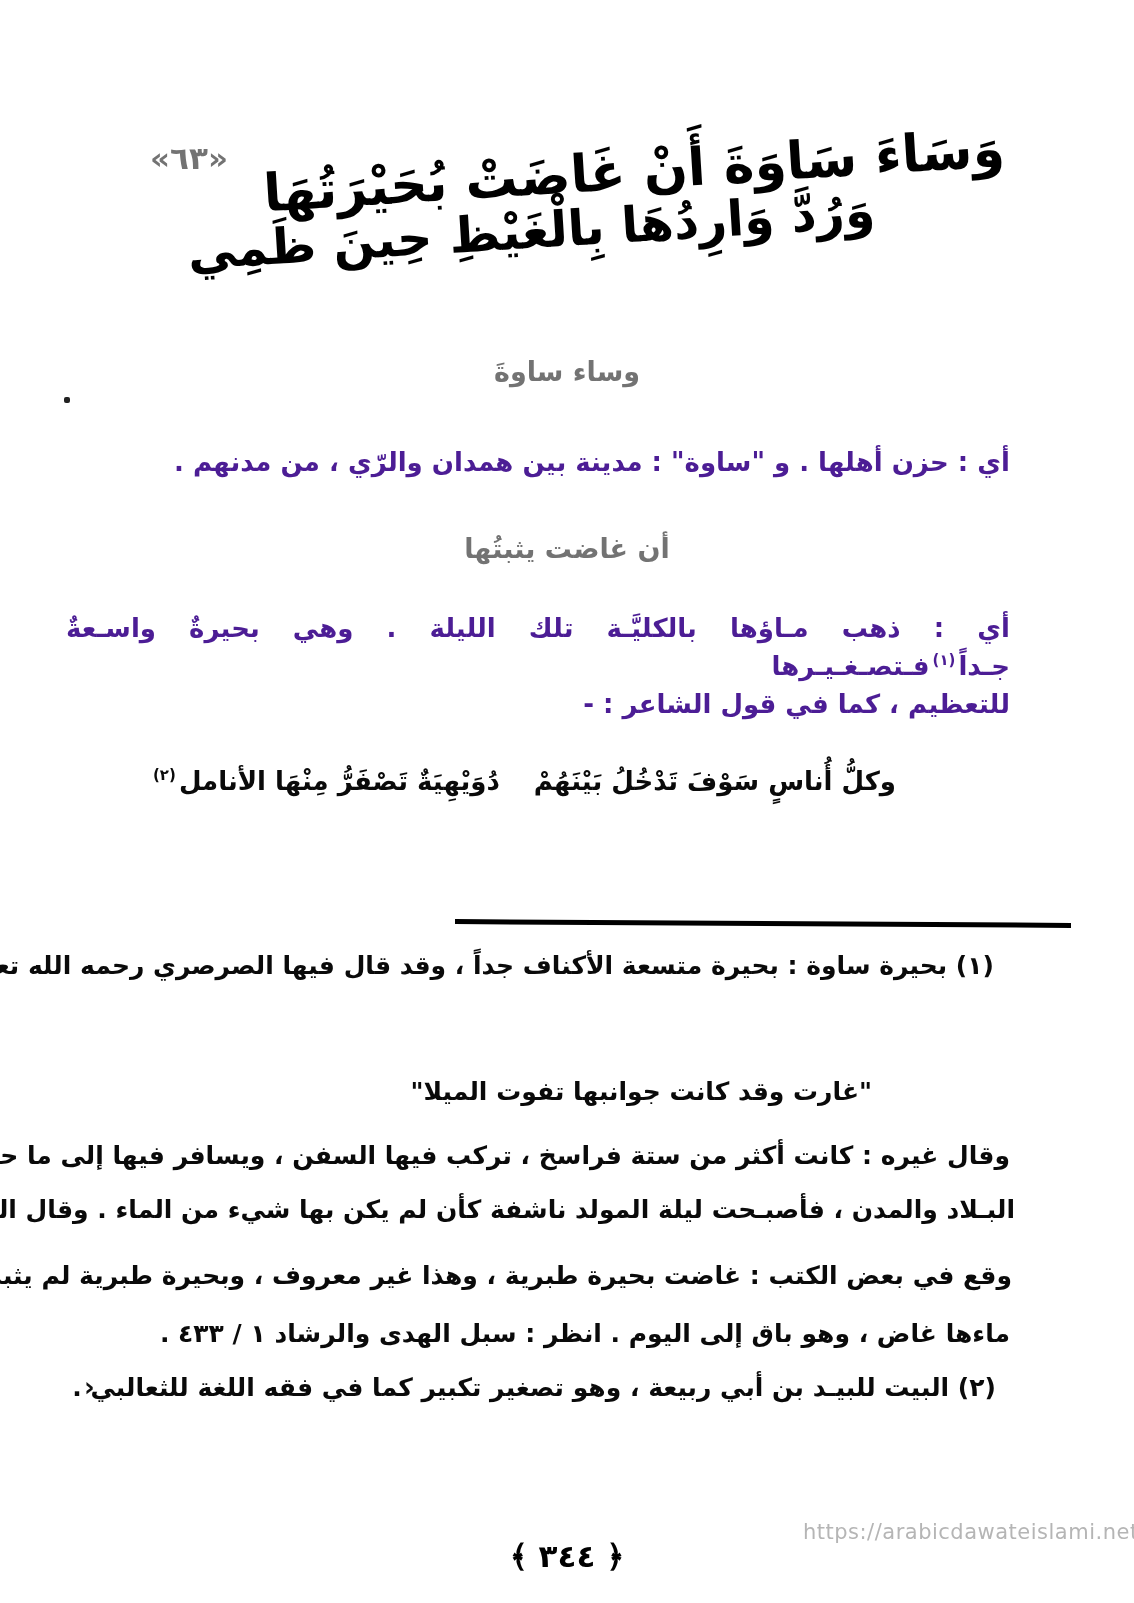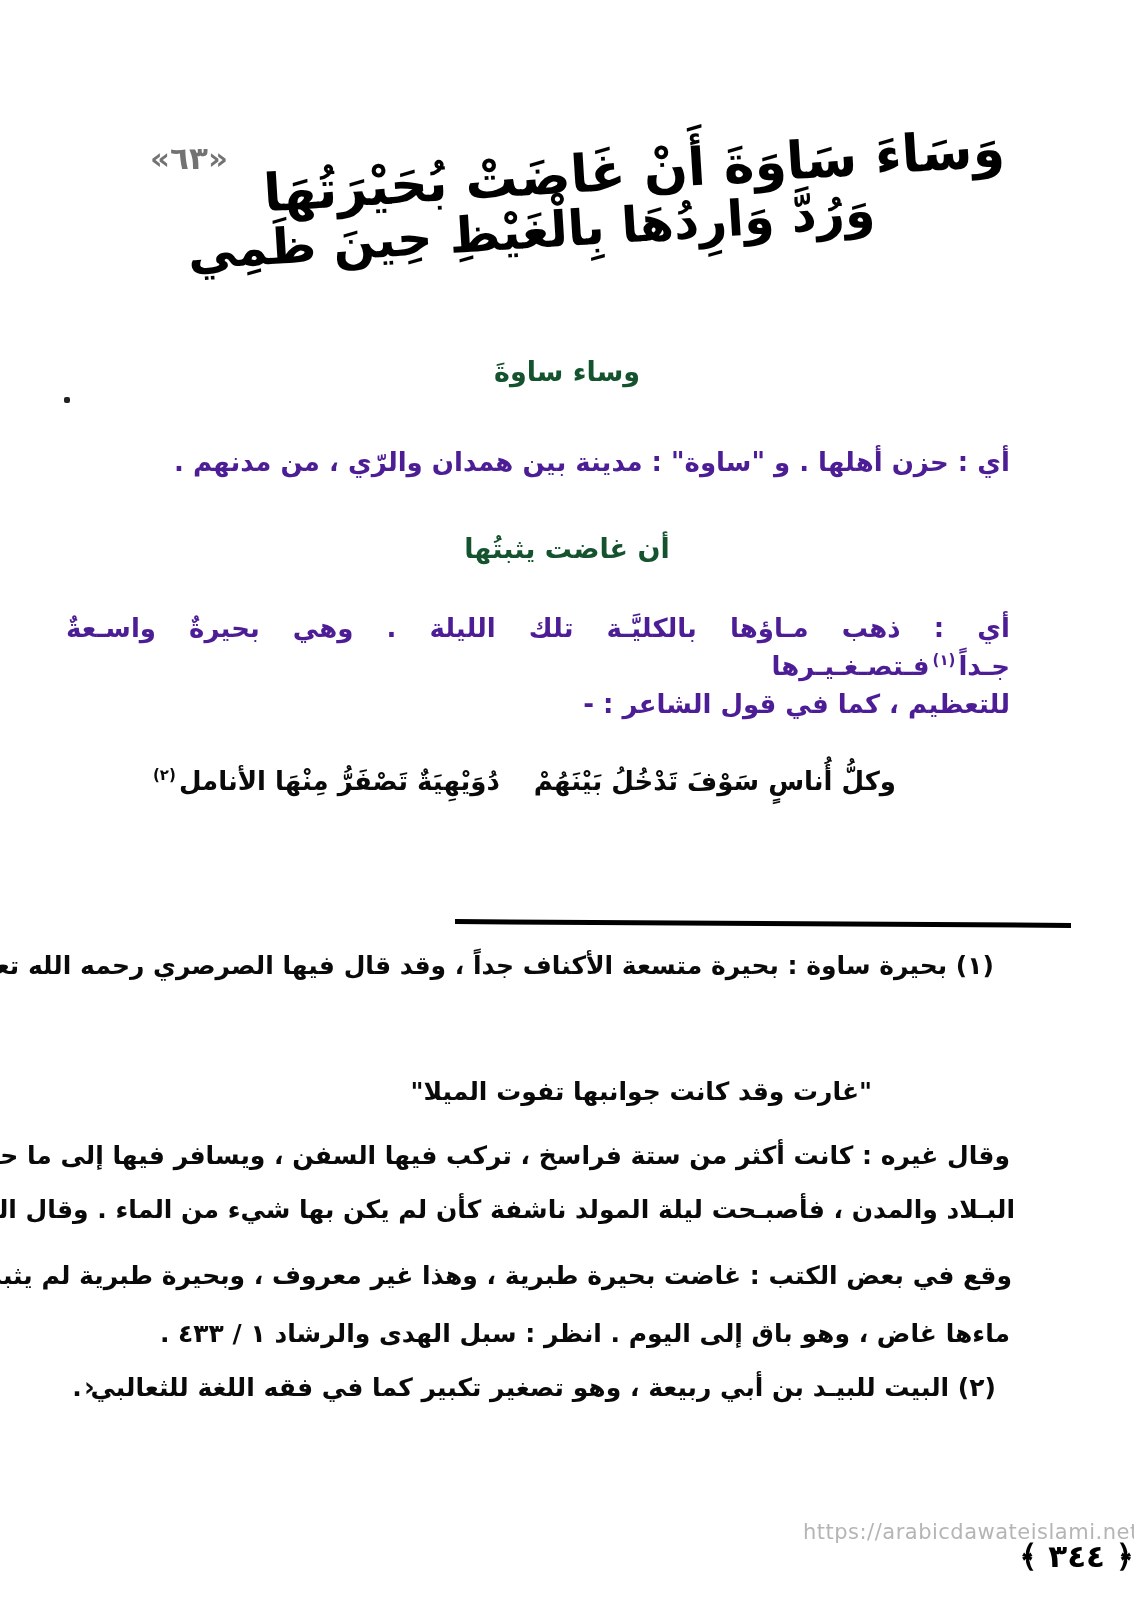--- a/index.html
+++ b/index.html
@@ -16,21 +16,21 @@
   
   .callig{
     position:absolute;
     font-weight:bold;color:#000;
     white-space:nowrap;letter-spacing:1px;
   }
   #callig-h1{top:118px;right:128px;font-size:52px;transform:rotate(-3.5deg);transform-origin:right bottom;}
   #callig-h2{top:224px;left:186px;font-size:49px;transform:rotate(-3.5deg);transform-origin:left top;}
   #verse-no{position:absolute;top:140px;left:150px;font-size:31px;font-weight:bold;color:#737373;white-space:nowrap;}
   
-  .h-center{position:absolute;width:100%;text-align:center;font-weight:bold;font-size:27px;color:#14532d;}
+  .h-center{position:absolute;width:100%;text-align:center;font-weight:bold;font-size:27px;color:#737373;}
   #heading1{top:356px;}
   #heading2{top:533px;}
   .body-line{position:absolute;font-weight:bold;font-size:26px;line-height:1.45;white-space:nowrap;color:#4c1d95;}
   .just{white-space:normal;text-align:justify;text-align-last:justify;}
   #para1{top:444px;right:124px;}
   #para2-l1{top:610px;right:124px;left:66px;}
   #para2-l2{top:686px;right:124px;}
   #poem{top:766px;right:238px;left:150px;position:absolute;display:flex;justify-content:space-between;font-weight:bold;font-size:26px;color:#0a0a0a;}
   #poem span{white-space:nowrap;}
   sup.fn-ref{font-size:15px;vertical-align:super;margin:0 3px;font-weight:bold;}
@@ -42,21 +42,21 @@
   #fn1-quote{top:1074px;right:262px;}
   #fn1-l3{top:1138px;right:124px;left:66px;}
   #fn1-l4{top:1192px;right:119px;left:66px;}
   #fn1-l5{top:1258px;right:122px;left:66px;}
   #fn1-l6{top:1316px;right:124px;}
   #fn2-l1{top:1370px;right:138px;}
   #margin-mark{position:absolute;top:1372px;left:84px;font-size:26px;font-weight:bold;color:#111;}
   
   #stray-dot{position:absolute;top:397px;left:64px;width:6px;height:6px;background:#222;border-radius:2px;}
   #watermark{position:absolute;top:1520px;left:803px;font-size:21px;color:#b5b5b5;direction:ltr;letter-spacing:0.5px;white-space:nowrap;}
-  #page-number{position:absolute;top:1538px;width:100%;font-size:31px;font-weight:bold;color:#000;}
+  #page-number{position:absolute;top:1538px;width:100%;text-align:center;font-size:31px;font-weight:bold;color:#000;}
 </style>
 </head>
 <body>
 
 <div class="page">
 
   <div id="callig-h1" class="callig">وَسَاءَ سَاوَةَ أَنْ غَاضَتْ بُحَيْرَتُهَا</div>
   <div id="verse-no">«٦٣»</div>
   <div id="callig-h2" class="callig">وَرُدَّ وَارِدُهَا بِالْغَيْظِ حِينَ ظَمِي</div>
 

